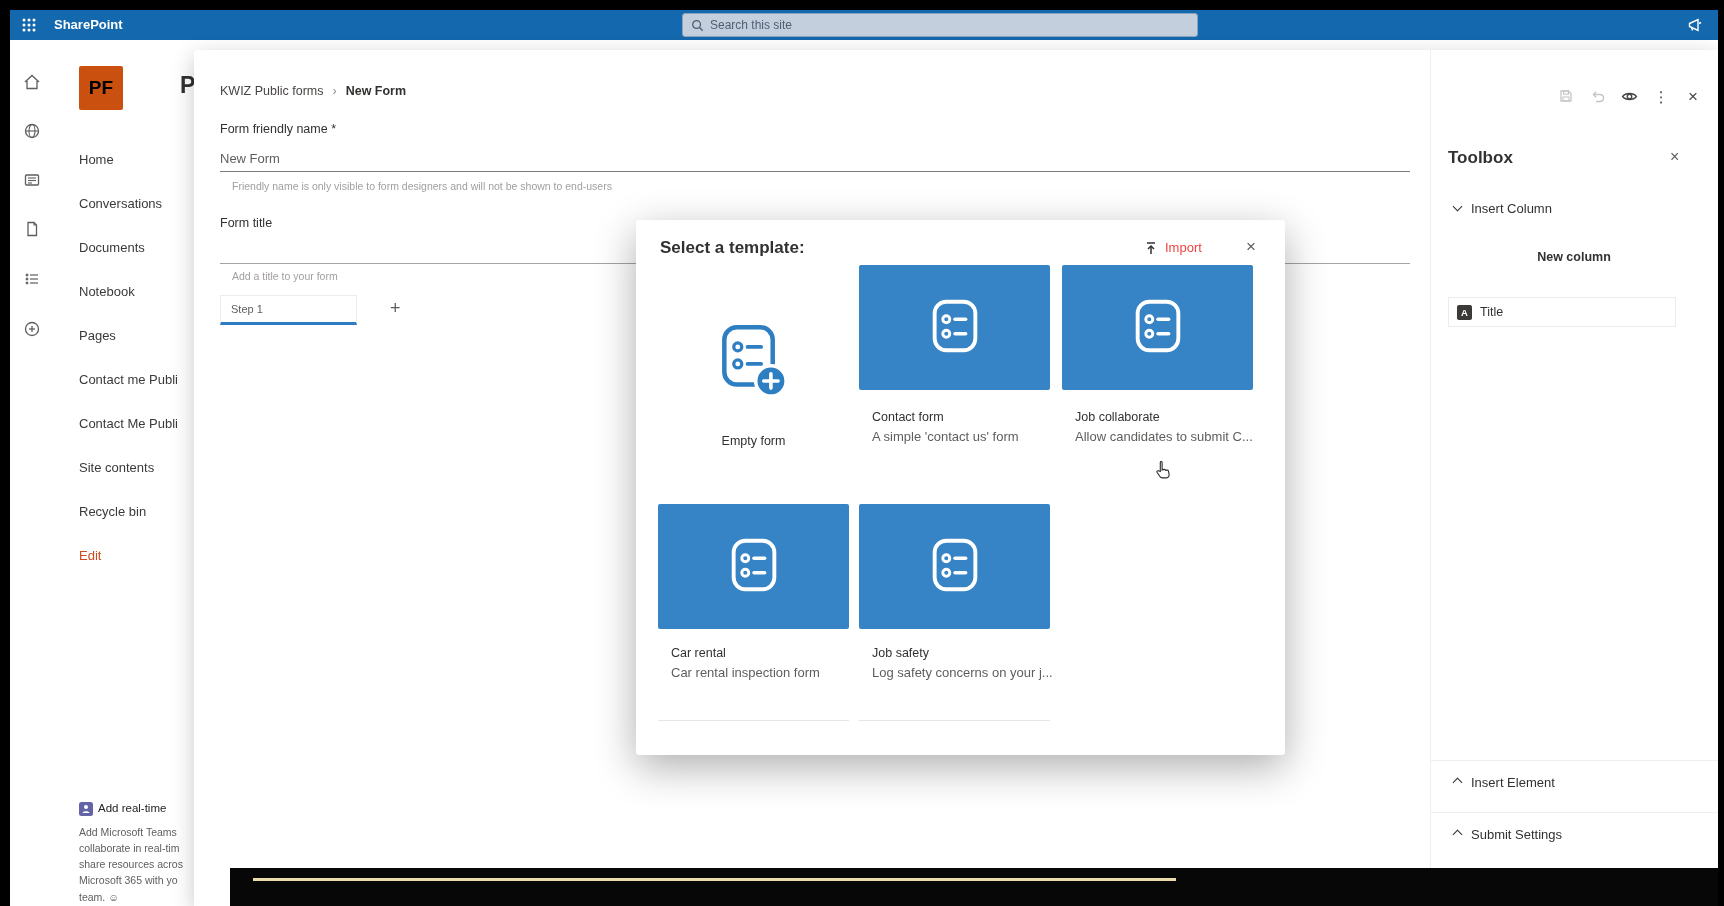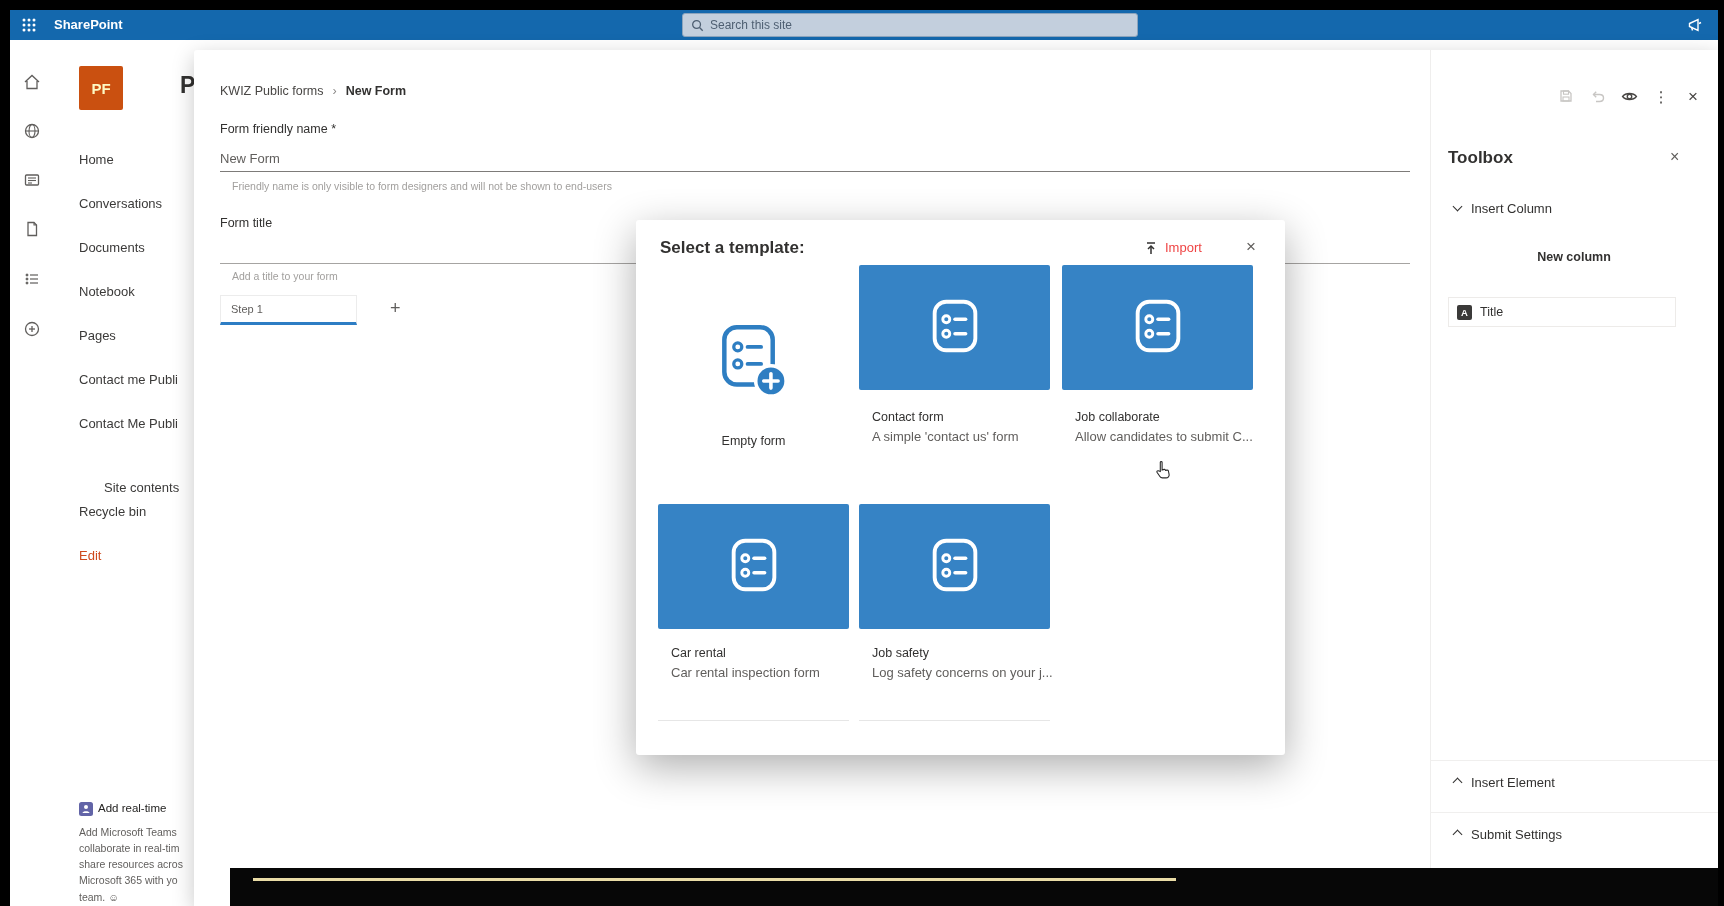--- a/index.html
+++ b/index.html
@@ -3,29 +3,29 @@
 <meta charset="utf-8">
 <style>
   * { margin:0; padding:0; box-sizing:border-box; }
   html,body { width:1724px; height:906px; background:#000; font-family:"Liberation Sans", sans-serif; overflow:hidden; }
   .abs { position:absolute; }
   .screen { position:absolute; top:10px; left:10px; right:6px; bottom:0; background:#fff; overflow:hidden; }
 
   
   .suitebar { position:absolute; top:0; left:0; right:0; height:30px; background:#1468ad; color:#fff; z-index:5; }
   .brand { position:absolute; left:44px; top:0; line-height:30px; font-size:13px; font-weight:700; color:#fff; }
-  .suite-search { position:absolute; left:672px; top:3px; width:456px; height:24px; background:#c3cfdd; border:1px solid #8fa; border:1px solid #8ba4bd; border-radius:3px; display:flex; align-items:center; padding:0 8px; }
+  .suite-search { position:absolute; left:672px; top:3px; width:516px; height:24px; background:#c3cfdd; border:1px solid #8fa; border:1px solid #8ba4bd; border-radius:3px; display:flex; align-items:center; padding:0 8px; }
   .suite-search input { border:0; outline:0; background:transparent; font-size:12px; color:#3f4f61; width:100%; font-family:"Liberation Sans",sans-serif; }
   .suite-search input::placeholder { color:#4e5f72; }
 
   
   .rail-icon { position:absolute; left:13px; width:18px; height:18px; }
 
   
-  .site-logo { position:absolute; left:69px; top:56px; width:44px; height:44px; background:#ca5010; border-radius:2px; color:#fef9c3; font-weight:700; font-size:15px; display:flex; align-items:center; justify-content:center; }
+  .site-logo { position:absolute; left:69px; top:56px; width:44px; height:44px; background:#ca5010; border-radius:2px; color:#000000; font-weight:700; font-size:19px; display:flex; align-items:center; justify-content:center; }
   .site-title { position:absolute; left:124px; top:62px; font-size:23px; font-weight:700; color:#323130; white-space:nowrap; width:58px; overflow:hidden;margin-left:46px; }
   .navitem { position:absolute; left:69px; width:112px; font-size:13px; color:#3b3a39; white-space:nowrap; overflow:hidden; cursor:pointer; }
   .navitem.accent { color:#ce4a1e; }
   .promo-title { position:absolute; left:88px; top:792px; font-size:11.5px; font-weight:400; color:#252423; width:95px; white-space:nowrap; overflow:hidden; }
   .promo-line { position:absolute; left:69px; font-size:10.5px; color:#605e5c; width:132px; white-space:nowrap; overflow:hidden; }
 
   
   .panel { position:absolute; left:184px; top:40px; width:1524px; height:856px; background:#fff; border-radius:3px 0 0 0; box-shadow:0 6px 22px rgba(0,0,0,.22); z-index:10; }
   .crumb { font-size:12.5px; color:#484644; }
   .crumb.current { color:#323130; font-weight:700; }
@@ -156,21 +156,21 @@
   <div class="site-logo">PF</div>
   <div class="site-title">Pub</div>
 
   <div class="navitem" style="top:142px;">Home</div>
   <div class="navitem" style="top:186px;">Conversations</div>
   <div class="navitem" style="top:230px;">Documents</div>
   <div class="navitem" style="top:274px;">Notebook</div>
   <div class="navitem" style="top:318px;">Pages</div>
   <div class="navitem" style="top:362px;">Contact me Publi</div>
   <div class="navitem" style="top:406px;">Contact Me Publi</div>
-  <div class="navitem" style="top:470px;margin-left:25px;">Site contents</div>
+  <div class="navitem" style="top:450px;">Site contents</div>
   <div class="navitem" style="top:494px;">Recycle bin</div>
   <div class="navitem accent" style="top:538px;">Edit</div>
 
   <span class="abs" style="left:69px;top:792px;">
     <svg width="14" height="14" viewBox="0 0 14 14">
         <rect x="0" y="0" width="14" height="14" rx="2.5" fill="#6264a7"></rect>
         <circle cx="7" cy="5" r="2" fill="#fff"></circle>
         <path d="M3.5 11 C3.5 8.8 10.5 8.8 10.5 11 Z" fill="#fff"></path>
       </svg>
   </span>

